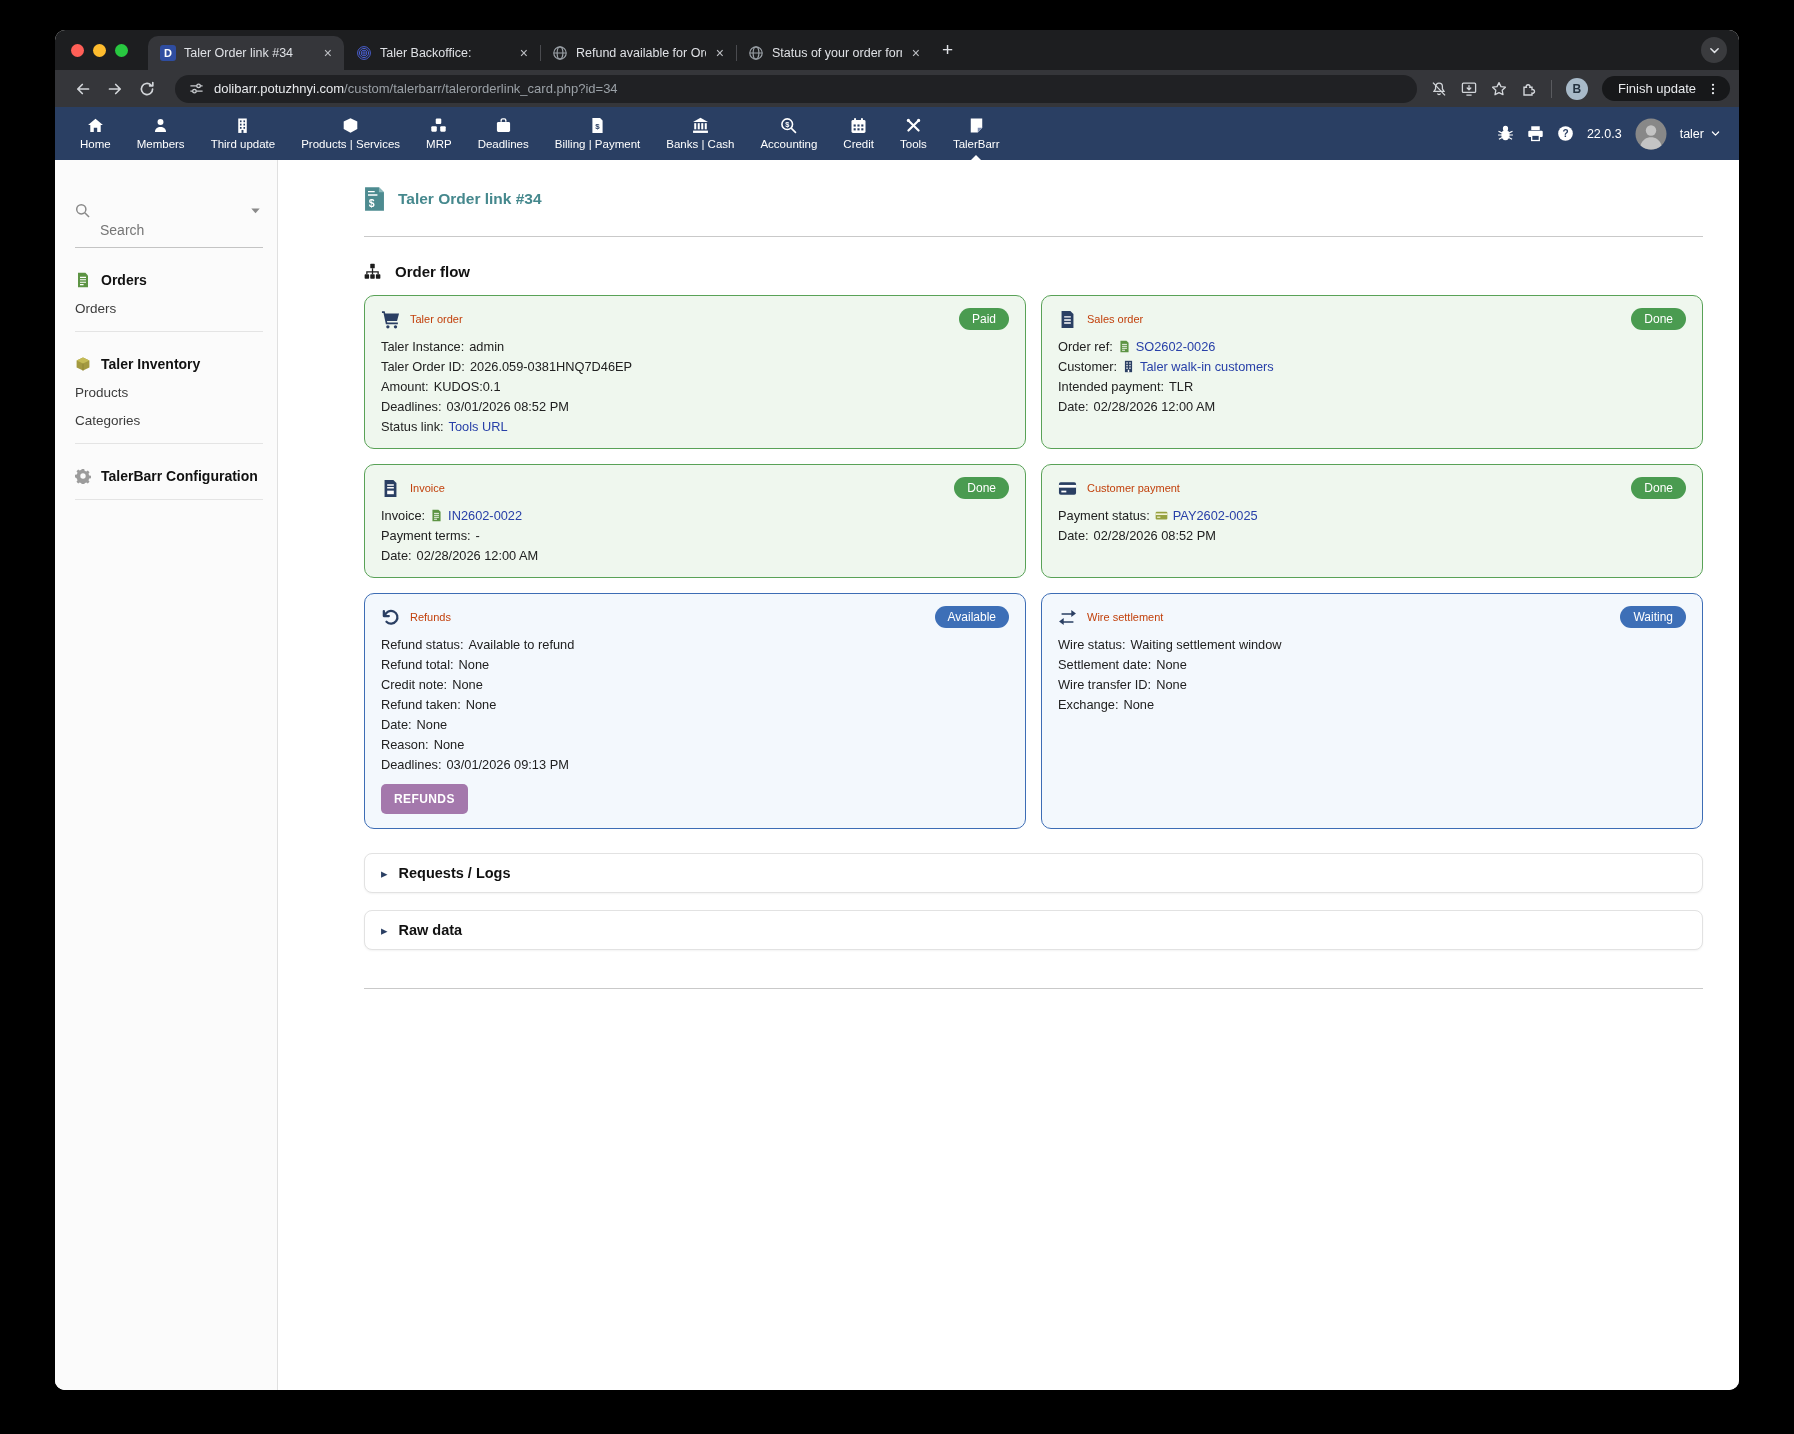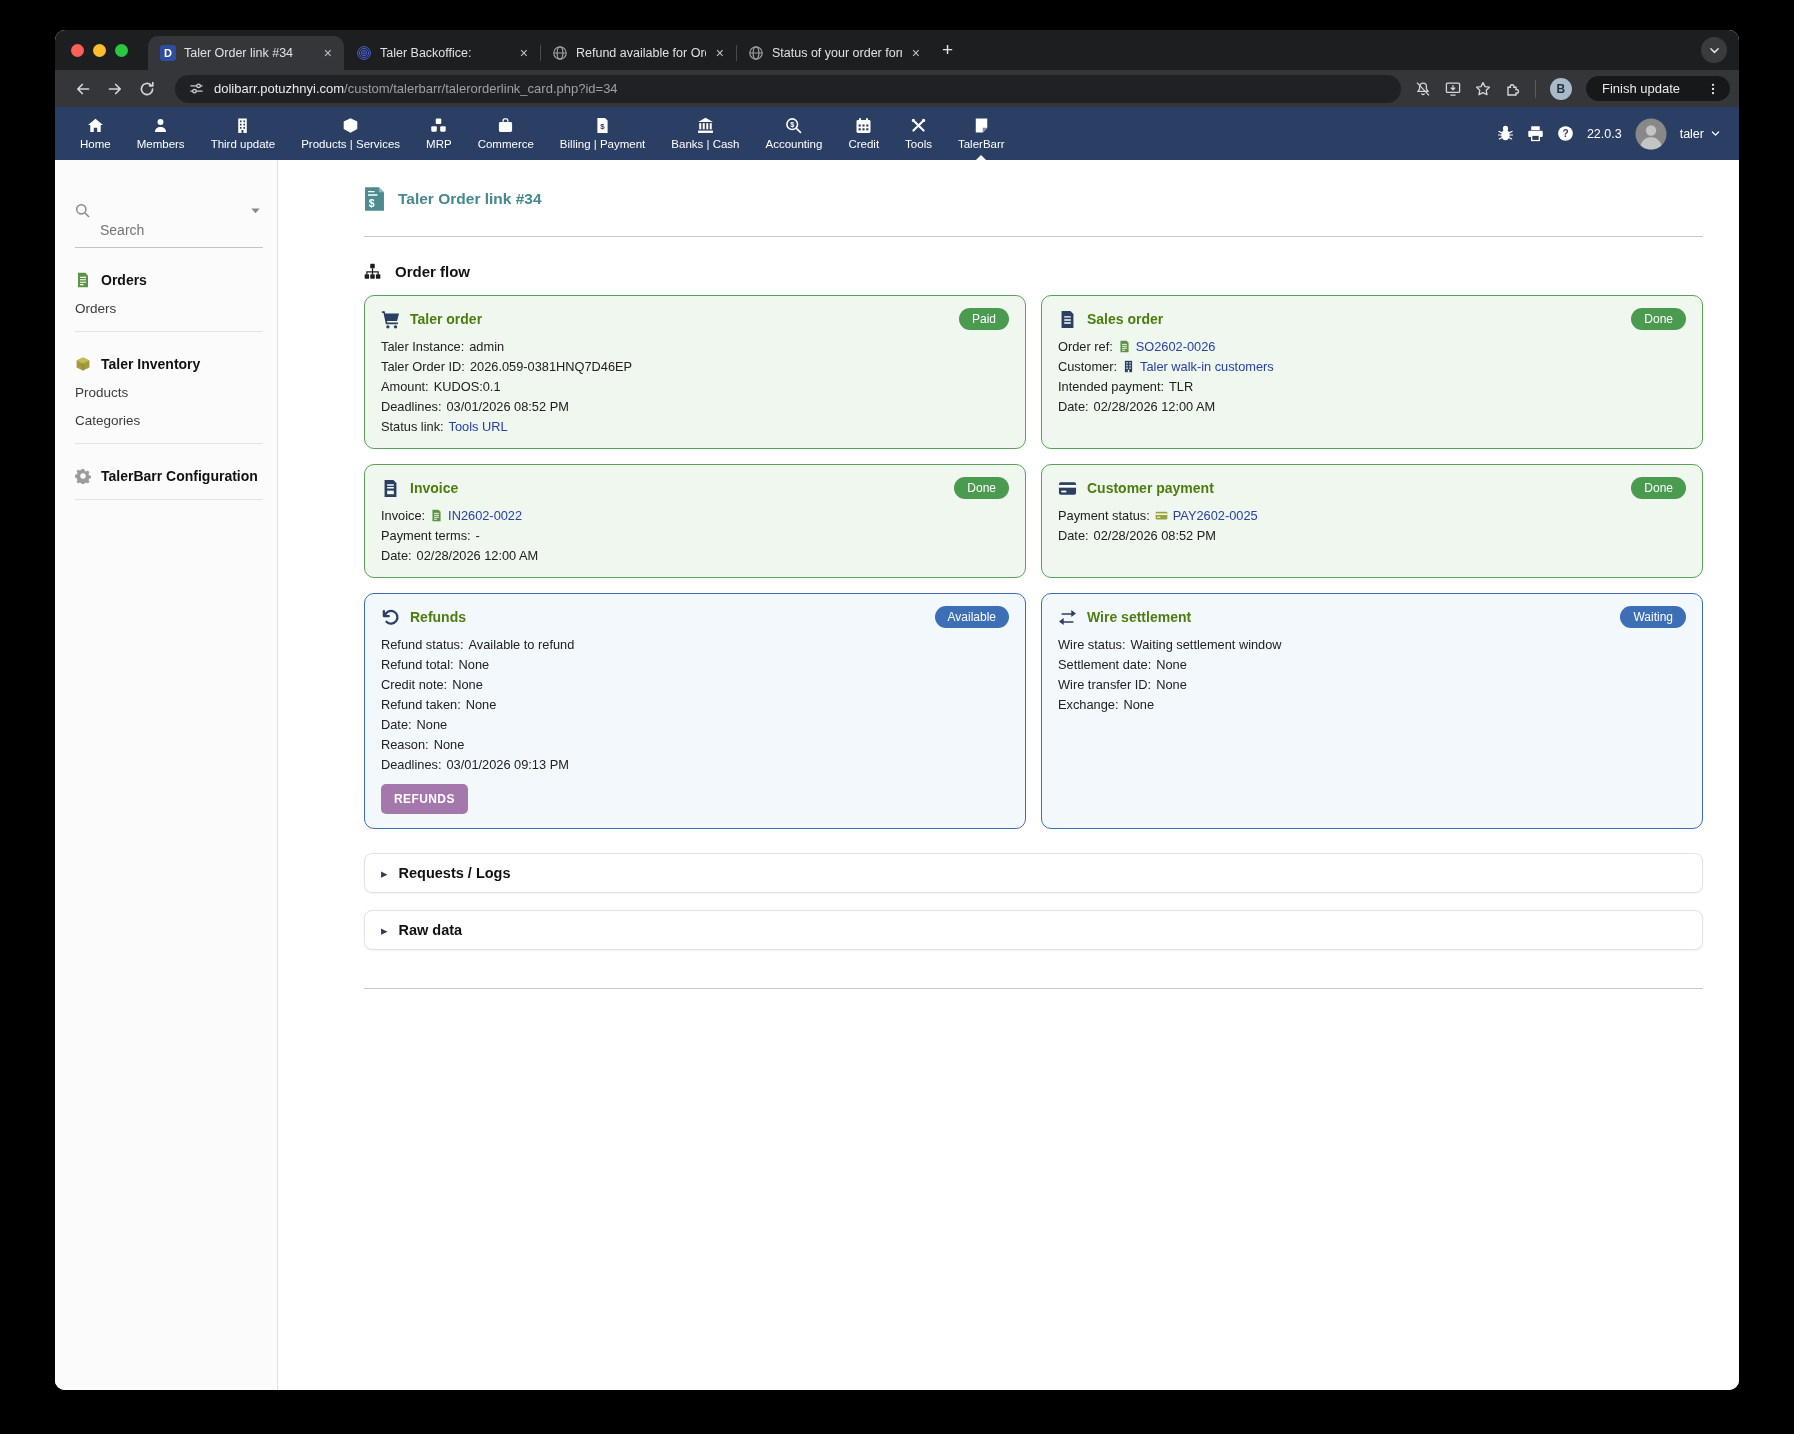--- a/index.html
+++ b/index.html
@@ -34,21 +34,21 @@
             background:none; border:none; cursor:pointer; }
   .addressbar { flex:1; height:28px; background:#202124; border-radius:14px; display:flex; align-items:center;
                 padding:0 14px; gap:10px; margin:0 10px; font-size:13px; color:#e8eaed; }
   .addressbar .ic { font-size:15px; color:#c7cacd; }
   .url-path { color:#9aa0a6; }
   .tb-right { display:flex; align-items:center; gap:14px; color:#d2d5d9; }
   .tb-right .ic { font-size:16px; }
   .vsep { width:1px; height:18px; background:#5a5b5f; }
   .profile-badge { width:22px; height:22px; border-radius:50%; background:#a8bac9; color:#243240;
                    font-weight:bold; font-size:12px; display:flex; align-items:center; justify-content:center; }
-  .update-pill { display:flex; align-items:center; gap:26px; background:#17181a; border-radius:15px;
+  .update-pill { display:flex; align-items:center; gap:10px; background:#17181a; border-radius:15px;
                  padding:5px 10px 5px 16px; color:#e8eaed; font-size:13px; border:none; cursor:pointer; }
   .update-pill .ic { font-size:14px; }
 
   
   .navbar { height:53px; background:var(--navbar-bg,#2a3f63); display:flex; align-items:center;
             padding:0 18px 0 12px; color:#fff; flex-shrink:0; }
   .nav-items { display:flex; height:100%; }
   .nav-item { display:flex; flex-direction:column; align-items:center; justify-content:center; gap:4px;
               padding:0 13px; font-size:11.5px; position:relative; cursor:pointer; white-space:nowrap; }
   .nav-item .ic { font-size:17px; }
@@ -83,21 +83,21 @@
   .title-rule { border:none; border-top:1px solid #c9c9c9; margin:24px 0 0; }
   .section-title { margin-top:26px; display:flex; align-items:flex-start; gap:14px; font-weight:bold; font-size:15px; color:#111; }
   .section-title .ic { font-size:17px; }
 
   .cards { margin-top:15px; display:grid; grid-template-columns:1fr 1fr; gap:15px; }
   .card { border-radius:10px; padding:12px 16px 14px; }
   .card.green { background:var(--green-bg,#eff7ee); border:1.5px solid var(--green-border,#59a257); }
   .card.blue  { background:var(--blue-bg,#f3f8fd);  border:1.5px solid var(--blue-border,#3d6db5); }
   .card-head { display:flex; align-items:center; gap:10px; }
   .card-head .ic { font-size:19px; color:#2a3f63; }
-  .card-title { font-size:14px; font-weight:bold; color:#4d7c0f; }
+  .card-title { font-size:11px; font-weight:normal; color:#c2410c; }
   .badge { margin-left:auto; color:#fff; font-size:12px; font-weight:500; padding:4px 13px; border-radius:13px; }
   .badge.green { background:var(--green-badge,#4a9b50); }
   .badge.blue  { background:var(--blue-badge,#3d6fb7); }
   .card-rows { margin-top:9px; }
   .card-row { font-size:12.8px; color:#212121; margin-top:5px; display:flex; align-items:center; gap:5px; }
   .card-row .ic { font-size:13px; }
   .row-value.link { color:var(--link-color,#2840a8); cursor:pointer; }
   .refunds-btn { margin-top:12px; background:var(--refunds-button-bg,#a478ac); color:#fff; font-weight:bold;
                  font-size:12px; letter-spacing:.4px; border:none; border-radius:5px; padding:8px 13px; cursor:pointer;
                  font-family:"Liberation Sans","DejaVu Sans",sans-serif; }
@@ -305,21 +305,21 @@
           </span>
     <span class="nav-label">MRP</span>
   </div>
         <div class="nav-item">
     <span class="ic nav-ic">
             <svg viewBox="0 0 16 16">
               <rect x="1.8" y="4.6" width="12.4" height="9.6" rx="1.4" fill="currentColor"></rect>
               <path d="M5.8 4.4V3.2c0-.8.6-1.4 1.4-1.4h1.6c.8 0 1.4.6 1.4 1.4v1.2" fill="none" stroke="currentColor" stroke-width="1.3"></path>
             </svg>
           </span>
-    <span class="nav-label">Commerce</span>
+    <span class="nav-label">Deadlines</span>
   </div>
         <div class="nav-item">
     <span class="ic nav-ic">
             <svg viewBox="0 0 16 16">
               <path d="M3.2 1h7.2l2.4 2.4V15H3.2z" fill="currentColor"></path>
               <text x="8" y="11.5" font-size="7.5" font-weight="bold" fill="#2a3f63" text-anchor="middle">$</text>
             </svg>
           </span>
     <span class="nav-label">Billing | Payment</span>
   </div>

